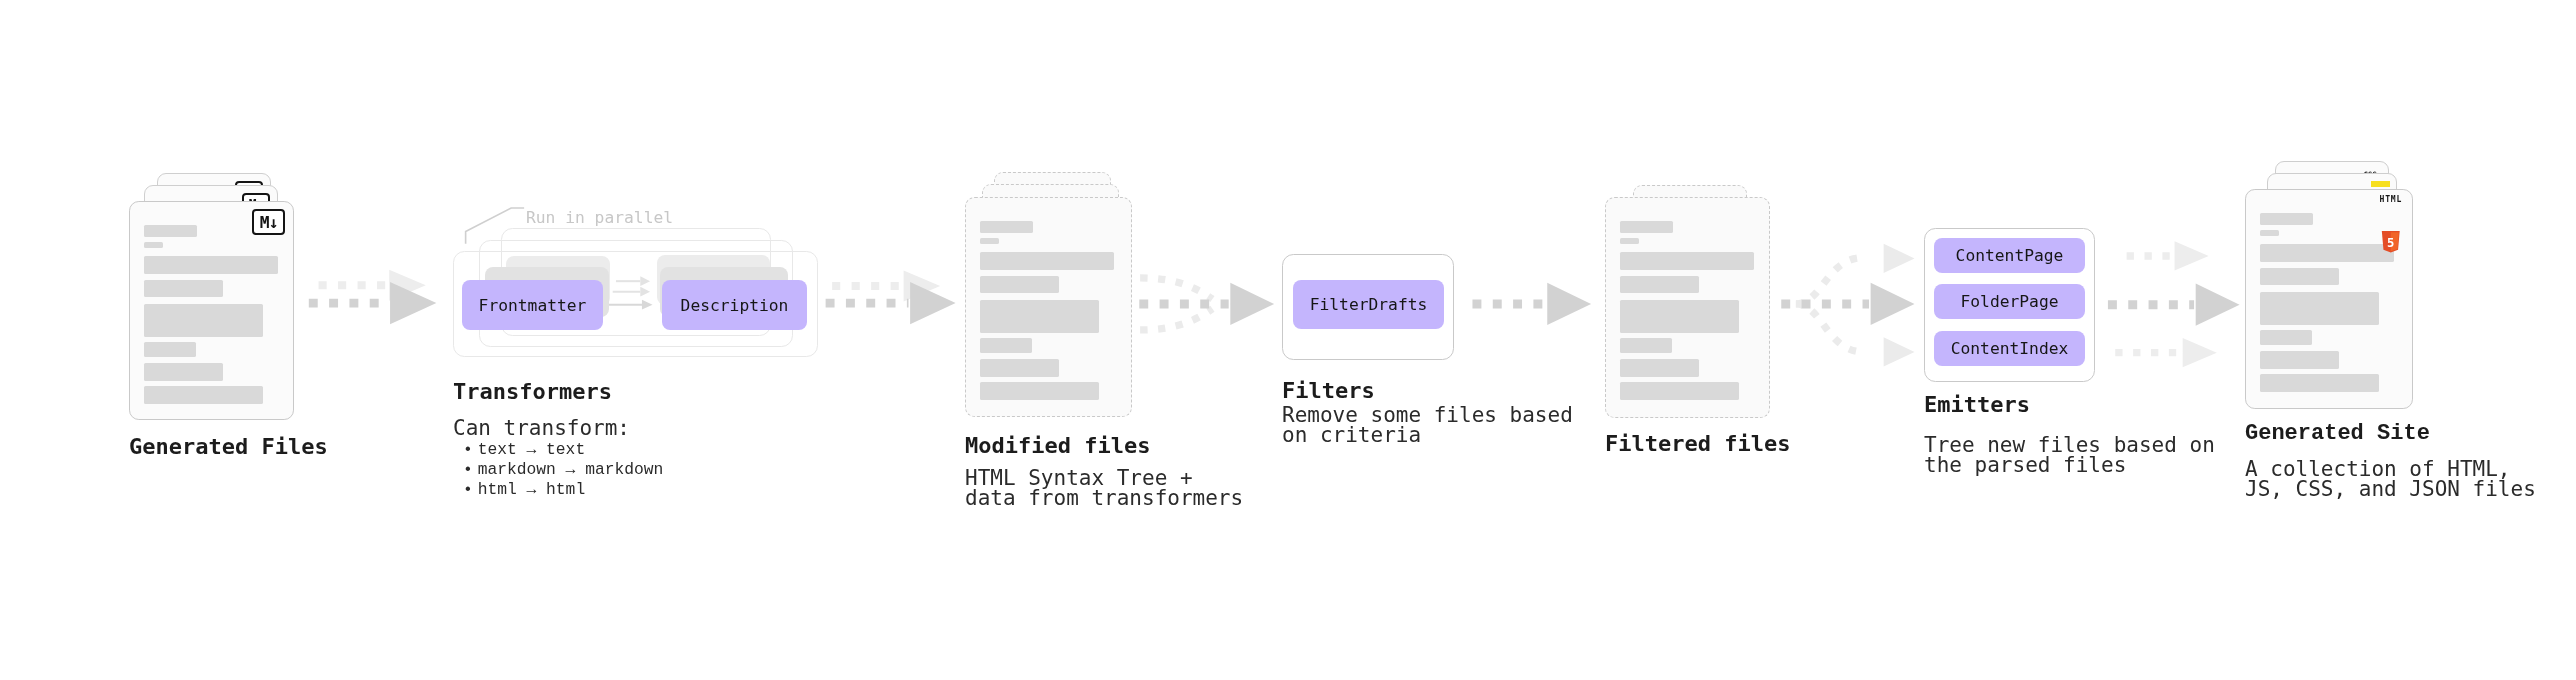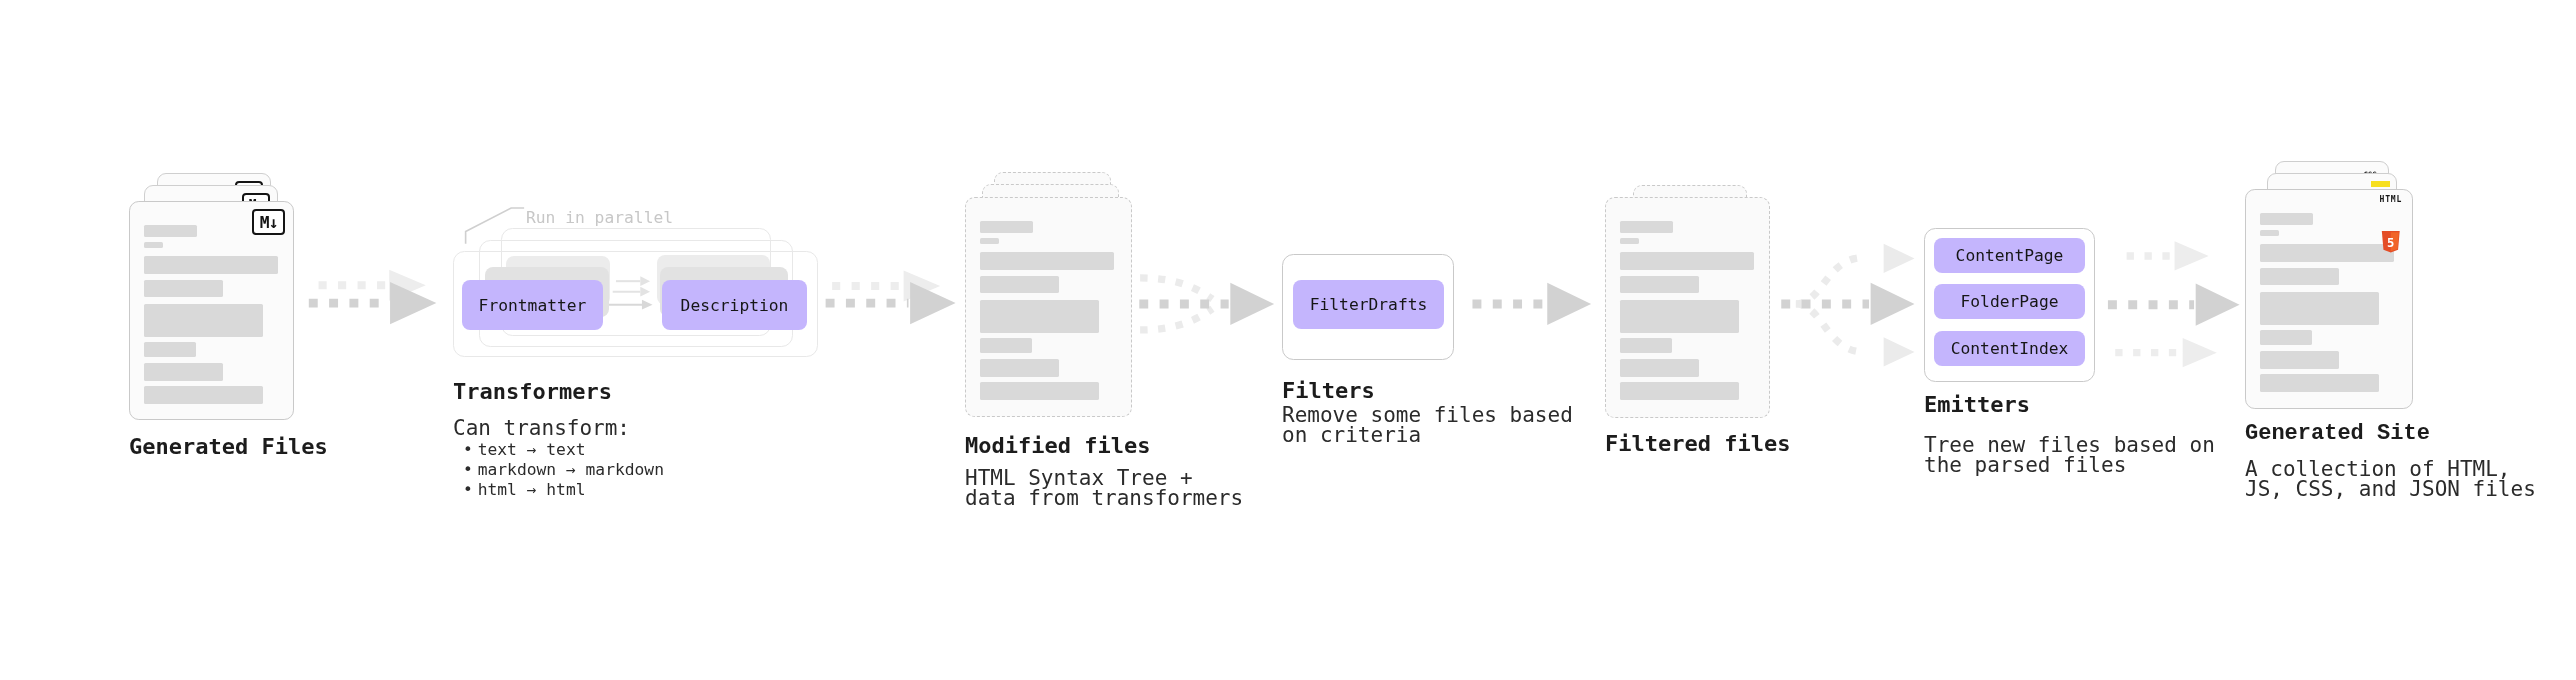--- a/index.html
+++ b/index.html
@@ -38,21 +38,21 @@
     display:flex;align-items:center;justify-content:center;font-size:16.3px;color:#161616;white-space:nowrap;}
   .pill.g1{background:#e2e2e2;}
   .pill.g2{background:#ececec;}
 
   
   .panel{position:absolute;box-sizing:border-box;background:#ffffff;border:1.3px solid #c9c9c9;border-radius:11.4px;}
 
   
   .stage-label{position:absolute;font-size:22px;font-weight:600;color:#1c1c1c;white-space:nowrap;}
   .stage-desc{position:absolute;font-size:21px;line-height:20.3px;color:#2b2b2b;white-space:nowrap;}
-  .bullet-line{position:absolute;font-size:16.3px;color:#2b2b2b;white-space:nowrap;}
+  .bullet-line{position:absolute;font-size:16.3px;color:#2b2b2b;white-space:nowrap;font-family:Liberation Mono, monospace;}
   .bullet-line .mk{margin-right:4.9px;}
   .callout-text{position:absolute;font-size:16.3px;color:#c7c7c7;white-space:nowrap;}
 
   
   .badge-css{position:absolute;top:9px;right:8.1px;width:16.3px;text-align:left;}
   .badge-css .t{font-size:7.3px;font-weight:bold;color:#1a1a1a;line-height:7.3px;}
   .badge-css .u{width:14px;height:2.8px;background:#2962ff;margin:0.8px auto 0;}
   .badge-js{position:absolute;top:6.5px;right:6.5px;width:18.7px;height:6.5px;background:#f7df1e;}
   .badge-html{position:absolute;top:4.9px;right:9.8px;display:flex;flex-direction:column;align-items:center;gap:26px;}
   .badge-html .t{font-size:8.1px;font-weight:bold;letter-spacing:0.8px;color:#141414;line-height:8.1px;}

